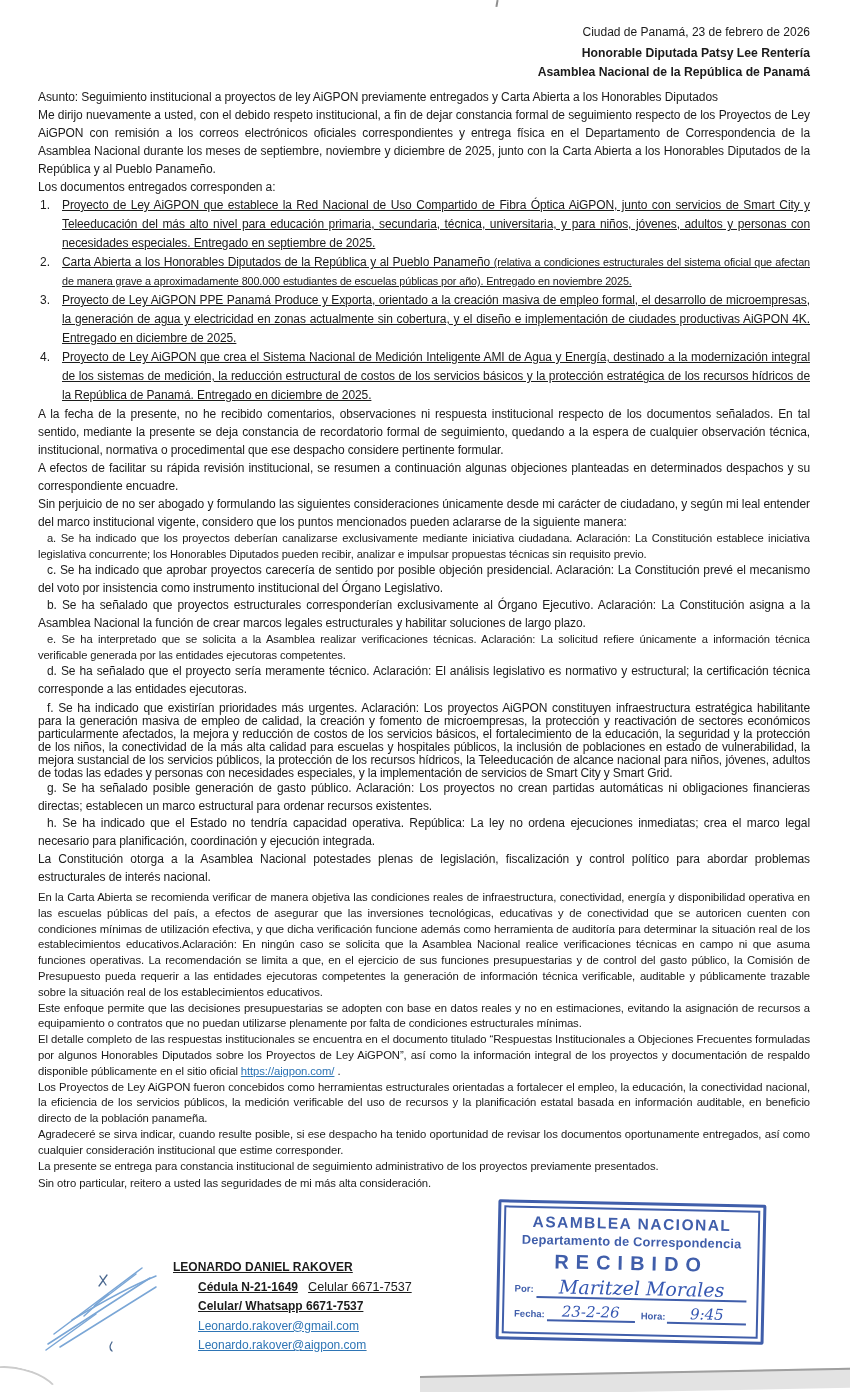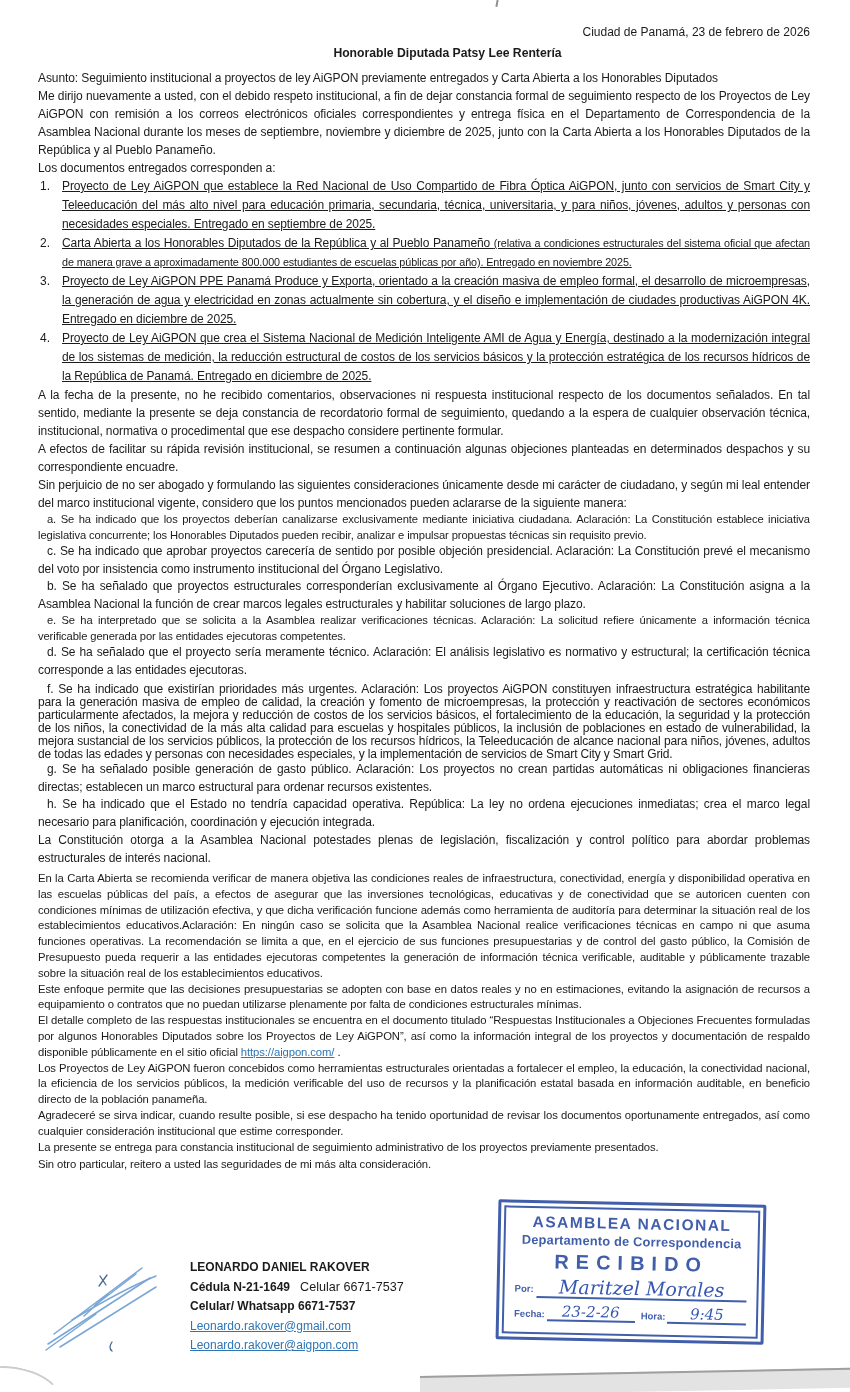--- a/index.html
+++ b/index.html
@@ -9,43 +9,43 @@
   }
   .page{
     position:absolute;left:0;top:0;width:850px;height:1268px;
     padding:22px 40px 0 38px;box-sizing:border-box;
   }
   p{margin:0;padding:0;}
   .tA{font-size:12px;line-height:18px;text-align:justify;letter-spacing:-0.1px;}
   .date-line{font-size:12px;line-height:20px;text-align:right;}
   .bold{font-weight:bold;}
   .recipient{margin-top:2px;}
-  .recipient p{font-size:12.2px;line-height:19px;font-weight:bold;text-align:center;padding-left:47px;}
+  .recipient p{font-size:12.2px;line-height:19px;font-weight:bold;text-align:right;padding-left:47px;}
   .subject{margin-top:6px;}
   
   .doc-item{display:flex;}
   .doc-num{flex:none;width:24px;font-size:12px;line-height:19px;padding-left:2px;box-sizing:border-box;}
   .doc-text{flex:1;font-size:12px;line-height:19px;text-align:justify;letter-spacing:-0.1px;text-decoration:underline;}
   .doc-note{font-size:10.8px;letter-spacing:-0.1px;}
   
   .obj{text-indent:9px;}
   .obj-n{font-size:12px;line-height:17.5px;text-align:justify;letter-spacing:-0.1px;}
   .obj-s{font-size:11.2px;line-height:15.5px;text-align:justify;letter-spacing:-0.1px;}
   .obj-f{font-size:12px;line-height:13px;text-align:justify;letter-spacing:-0.15px;margin-top:4px;}
   .sm{font-size:11.3px;line-height:15.8px;text-align:justify;letter-spacing:-0.1px;}
   .mt4{margin-top:4px;}
   .mt2{margin-top:2px;}
   a.link, a.email{color:#2e75b5;text-decoration:underline;cursor:pointer;}
   
   .signature-svg{position:absolute;left:44px;top:1254px;}
   
-  .contact{position:absolute;left:190px;top:1258px;width:300px;}
+  .contact{position:absolute;left:173px;top:1258px;width:300px;text-decoration:underline;}
   .contact p{line-height:19.5px;text-align:left;}
   .c-name{font-size:12px;font-weight:bold;}
-  .c-line{font-size:12px;}
+  .c-line{font-size:12px;margin-left:25px;}
   .c-reg{font-weight:normal;font-size:12.6px;}
   .c-gap{display:inline-block;width:10px;}
   
   .stamp{
     position:absolute;left:497px;top:1202px;width:268px;height:140px;
     transform:rotate(1.2deg);mix-blend-mode:multiply;opacity:.95;
     border:3px solid #3555a6;border-radius:2px;box-sizing:border-box;padding:3px;
   }
   .stamp-inner{
     width:100%;height:100%;border:2px solid #3555a6;box-sizing:border-box;
@@ -81,20 +81,21 @@
 </head>
 <body>
 
 <div class="page">
   <div class="artifact-top"></div>
 
   <p class="date-line">Ciudad de Panamá, 23 de febrero de 2026</p>
 
   <div class="recipient">
     <p>Honorable Diputada Patsy Lee Rentería</p>
+    <p>Asamblea Nacional de la República de Panamá</p>
   </div>
 
   <p class="tA subject">Asunto: Seguimiento institucional a proyectos de ley AiGPON previamente entregados y Carta Abierta a los Honorables Diputados</p>
   <p class="tA">Me dirijo nuevamente a usted, con el debido respeto institucional, a fin de dejar constancia formal de seguimiento respecto de los Proyectos de Ley AiGPON con remisión a los correos electrónicos oficiales correspondientes y entrega física en el Departamento de Correspondencia de la Asamblea Nacional durante los meses de septiembre, noviembre y diciembre de 2025, junto con la Carta Abierta a los Honorables Diputados de la República y al Pueblo Panameño.</p>
   <p class="tA">Los documentos entregados corresponden a:</p>
 
   <div>
     <div class="doc-item">
       <span class="doc-num">1.</span>
       <span class="doc-text">Proyecto de Ley AiGPON que establece la Red Nacional de Uso Compartido de Fibra Óptica AiGPON, junto con servicios de Smart City y Teleeducación del más alto nivel para educación primaria, secundaria, técnica, universitaria, y para niños, jóvenes, adultos y personas con necesidades especiales. Entregado en septiembre de 2025.</span>

